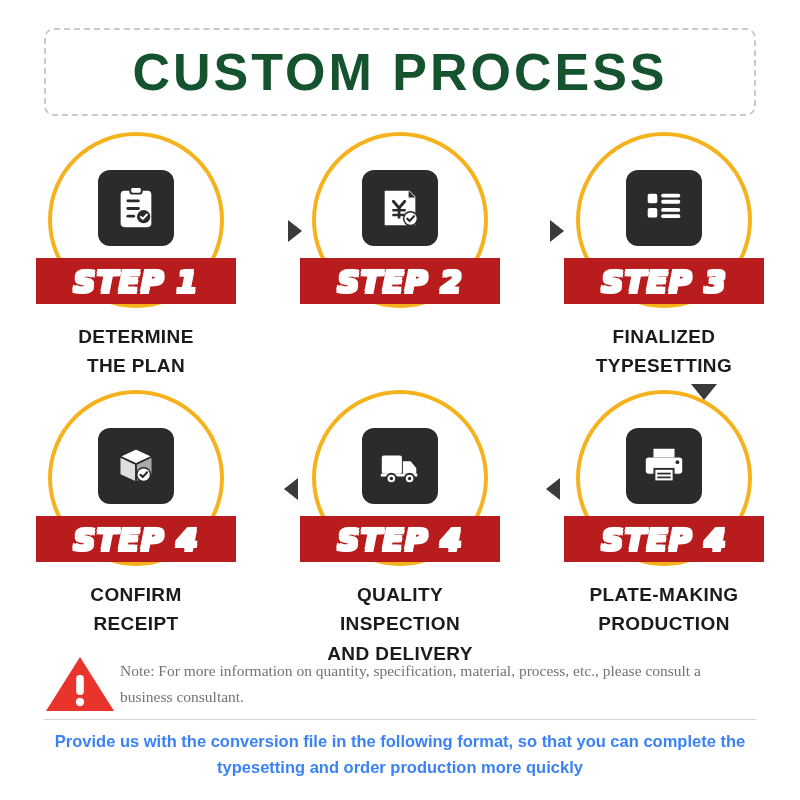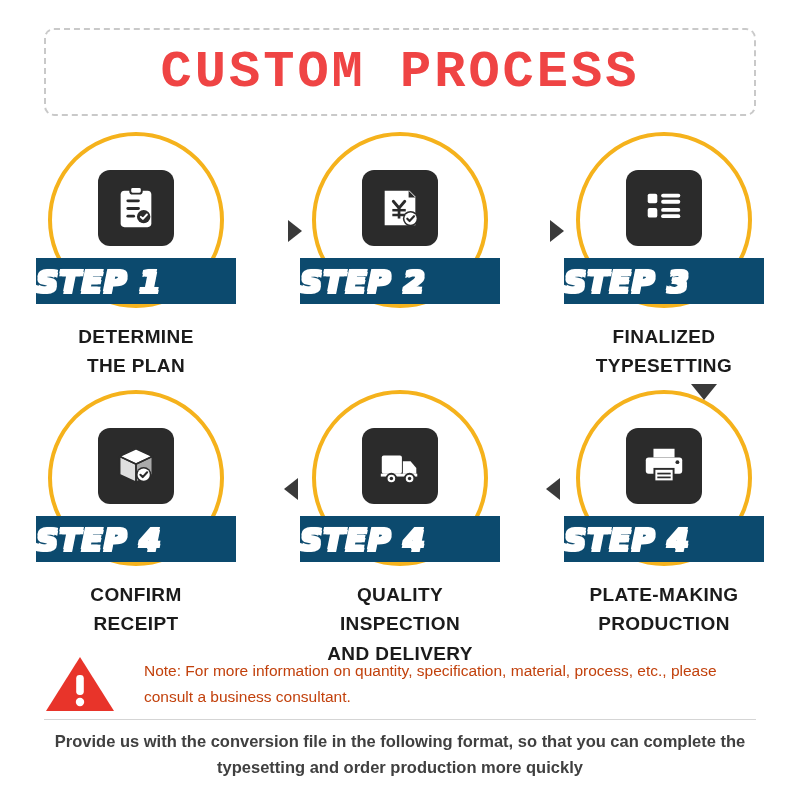--- a/index.html
+++ b/index.html
@@ -28,25 +28,25 @@
     width: 712px;
     height: 88px;
     border: 2px dashed #c9c9c9;
     border-radius: 10px;
     box-sizing: border-box;
     display: flex;
     align-items: center;
     justify-content: center;
   }
   .title-text {
-    font-family: Liberation Mono, monospace;
+    font-family: Liberation Sans, sans-serif;
     font-weight: bold;
     font-size: 52px;
     letter-spacing: 3px;
-    color: #ef4444;
+    color: #14532d;
     white-space: nowrap;
   }
 
   
   .steps {
     position: absolute;
     left: 36px;
     top: 132px;
     width: 728px;
   }
@@ -97,23 +97,24 @@
   }
   .icon-box svg { display: block; }
 
   
   .banner {
     position: absolute;
     left: -12px;
     top: 126px;
     width: 200px;
     height: 46px;
-    background: #0c4a6e;
-    display: flex;
-    align-items: center;
+    background: #b91c1c;
+    display: flex;
+    align-items: center;
+    justify-content: center;
   }
   .banner-text {
     font-family: "DejaVu Sans", sans-serif;
     font-weight: bold;
     font-style: italic;
     font-size: 31px;
     color: #ffffff;
     letter-spacing: 1px;
     text-shadow:
       -1.5px -1.5px 0 #ffffff, 1.5px -1.5px 0 #ffffff,
@@ -172,39 +173,39 @@
     border-bottom: 1px solid #d5d5d5;
     box-sizing: border-box;
   }
   .warn-icon {
     width: 72px;
     height: 62px;
     flex: 0 0 72px;
     position: relative;
   }
   .note-text {
-    margin-left: 28px;
-    font-family: Liberation Sans, sans-serif;
+    margin-left: 4px;
+    font-family: Liberation Serif, serif;
     font-size: 15.5px;
     line-height: 1.65;
-    color: #c2410c;
+    color: #737373;
   }
 
   
   .footer {
     position: absolute;
     left: 40px;
     top: 728px;
     width: 720px;
     text-align: center;
     font-family: "Liberation Sans", sans-serif;
     font-weight: bold;
     font-size: 16.5px;
     line-height: 1.6;
-    color: #404040;
+    color: #3b82f6;
   }
 </style>
 </head>
 <body>
 
 <div class="page">
 
   <div class="title-box">
     <div class="title-text">CUSTOM PROCESS</div>
   </div>

